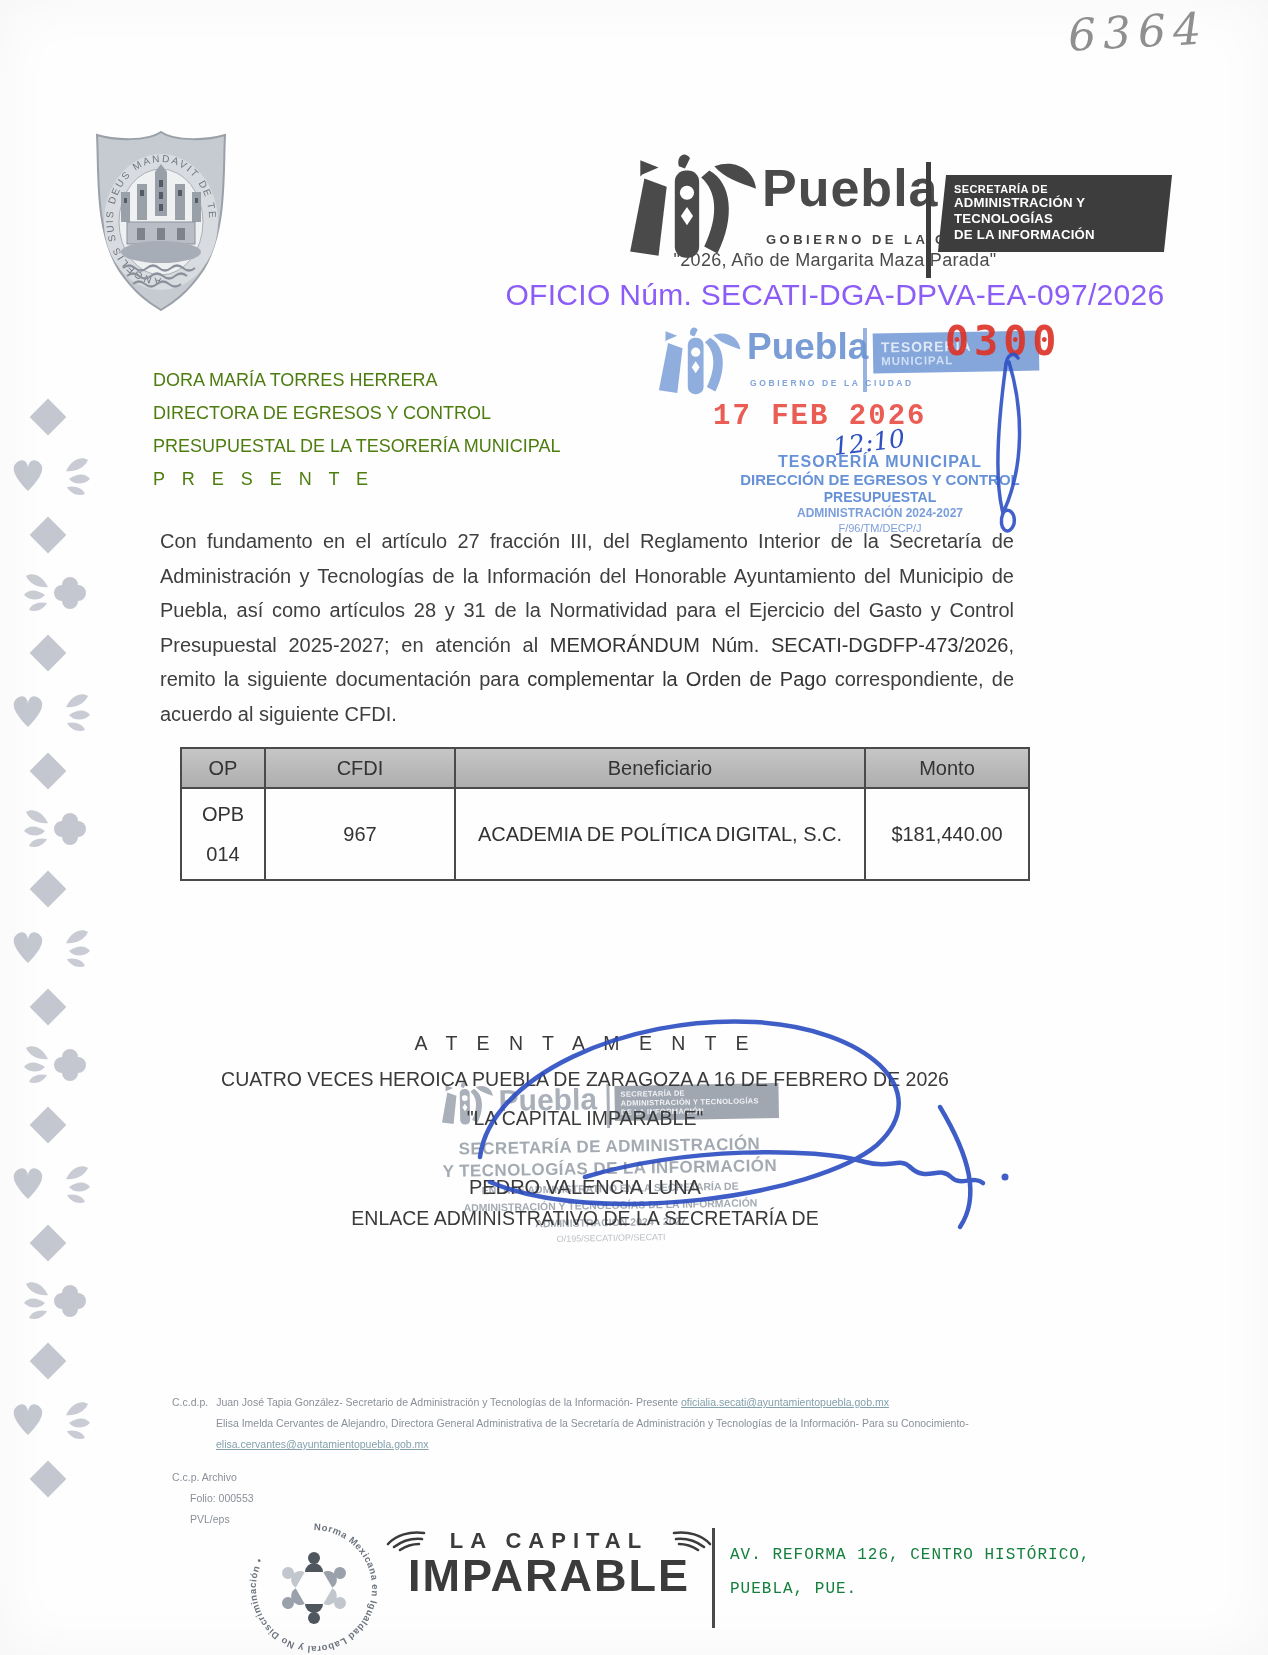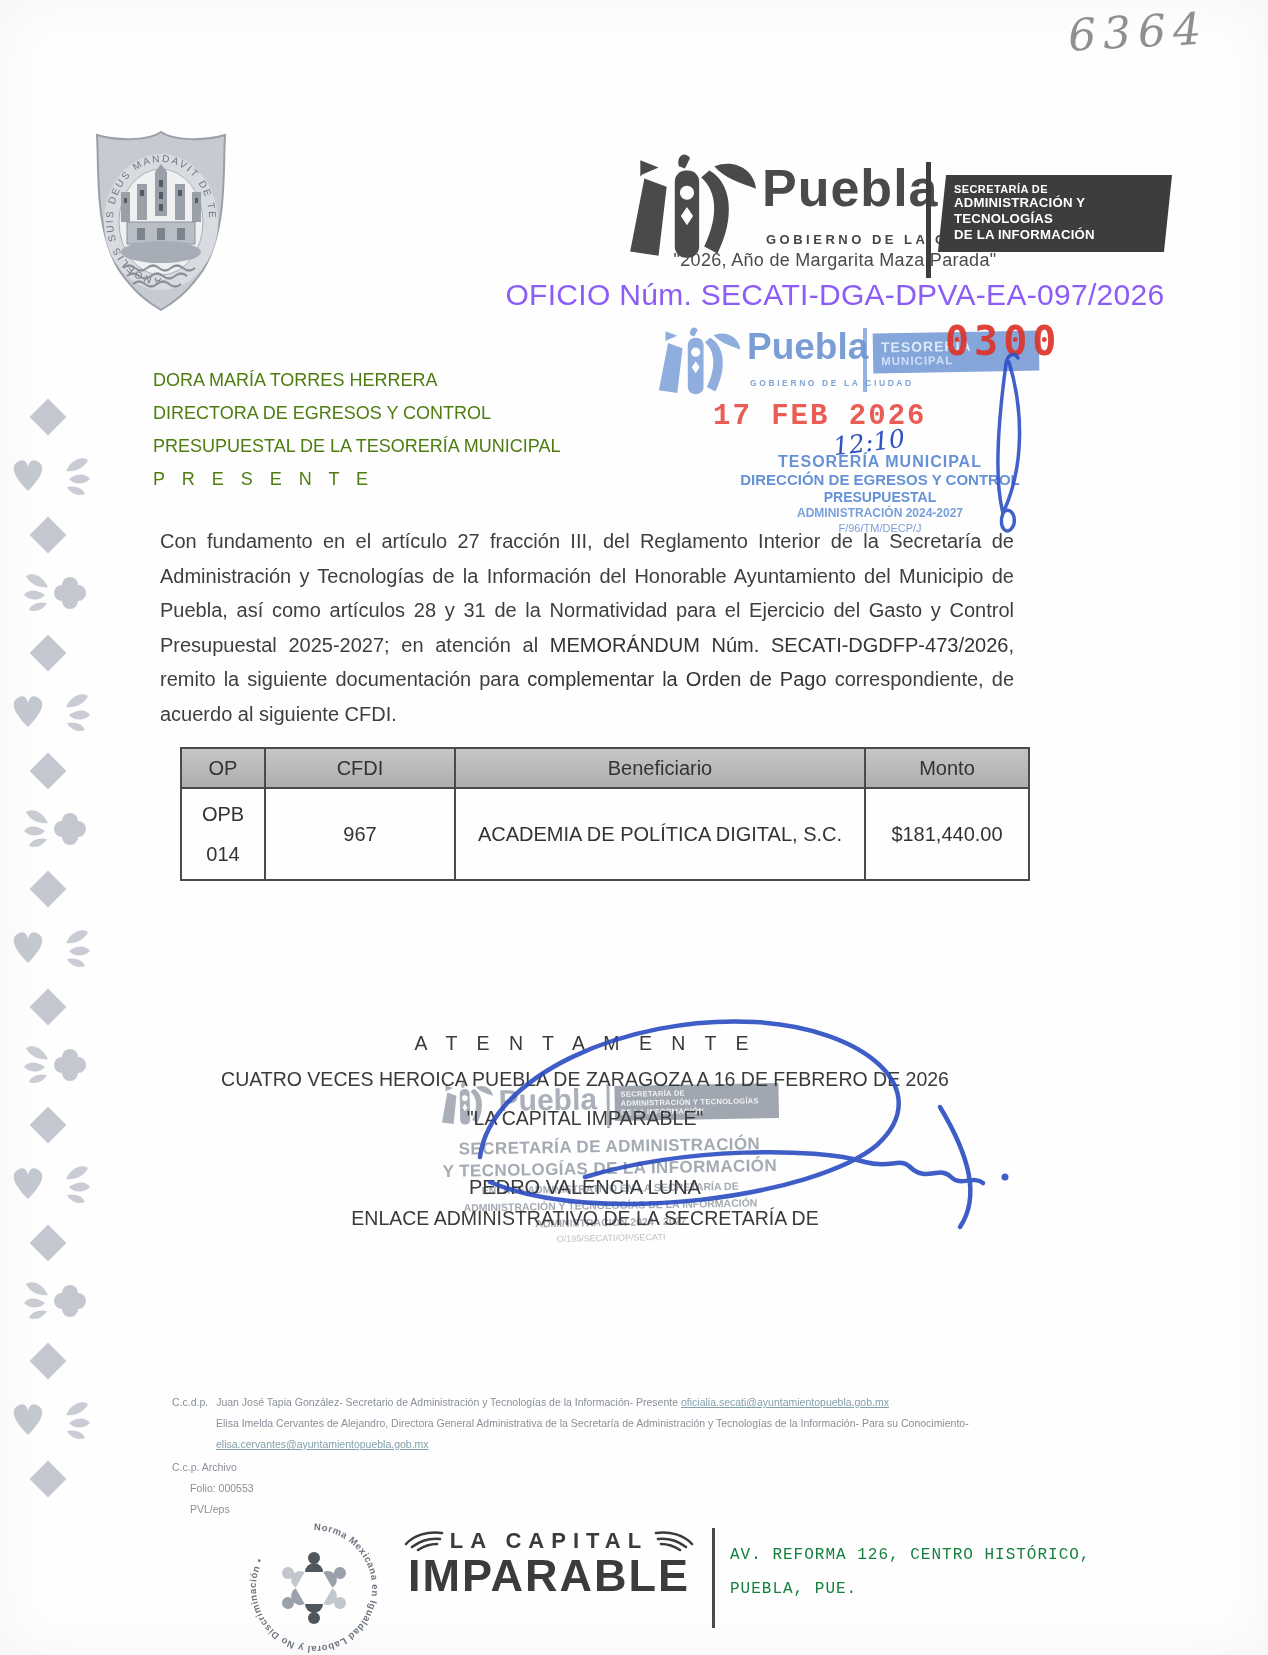--- a/index.html
+++ b/index.html
@@ -92,28 +92,28 @@
   .gs-lines .g2{font-size:10.5px;font-weight:600;line-height:17px;}
   .gs-lines .g3{font-size:9px;line-height:15px;opacity:.75;}
 
   .big-sig{left:395px;top:995px;width:640px;height:240px;z-index:4;}
 
   
   .cc{left:172px;top:1392px;font-size:10.5px;color:#8a9099;line-height:21px;width:1060px;}
   .cc .row1,.cc .row2{white-space:nowrap;}
   .cc .ind{padding-left:44px;}
   .cc a{color:#83a0ad;text-decoration:underline;}
-  .cc .lower{margin-top:2px;}
+  .cc .lower{margin-top:12px;}
   .cc .lbl{margin-right:8px;}
   .cc .sub{padding-left:18px;}
 
   
   .nmx{left:238px;top:1518px;width:152px;height:140px;}
   .wordmark{left:386px;top:1528px;width:326px;text-align:center;color:#3b3b3b;z-index:2;}
-  .wm-row{display:flex;align-items:center;justify-content:center;gap:6px;}
+  .wm-row{display:flex;align-items:center;justify-content:space-between;gap:6px;}
   .wm-l1{font-size:22px;font-weight:700;letter-spacing:7px;}
   .wm-l2{font-size:45px;font-weight:800;letter-spacing:2px;margin-top:-4px;}
   .wing{width:40px;height:22px;color:#3b3b3b;}
   .wing.rt{transform:scaleX(-1);}
   .ftr-div{left:712px;top:1528px;width:3px;height:100px;background:#4a4a4a;}
   .ftr-addr{left:730px;top:1538px;font-family:"Liberation Mono",monospace;font-size:16px;
             color:#15803d;line-height:34px;letter-spacing:1px;}
 
   .orn{left:4px;top:385px;}
   .shield{left:85px;top:126px;}

